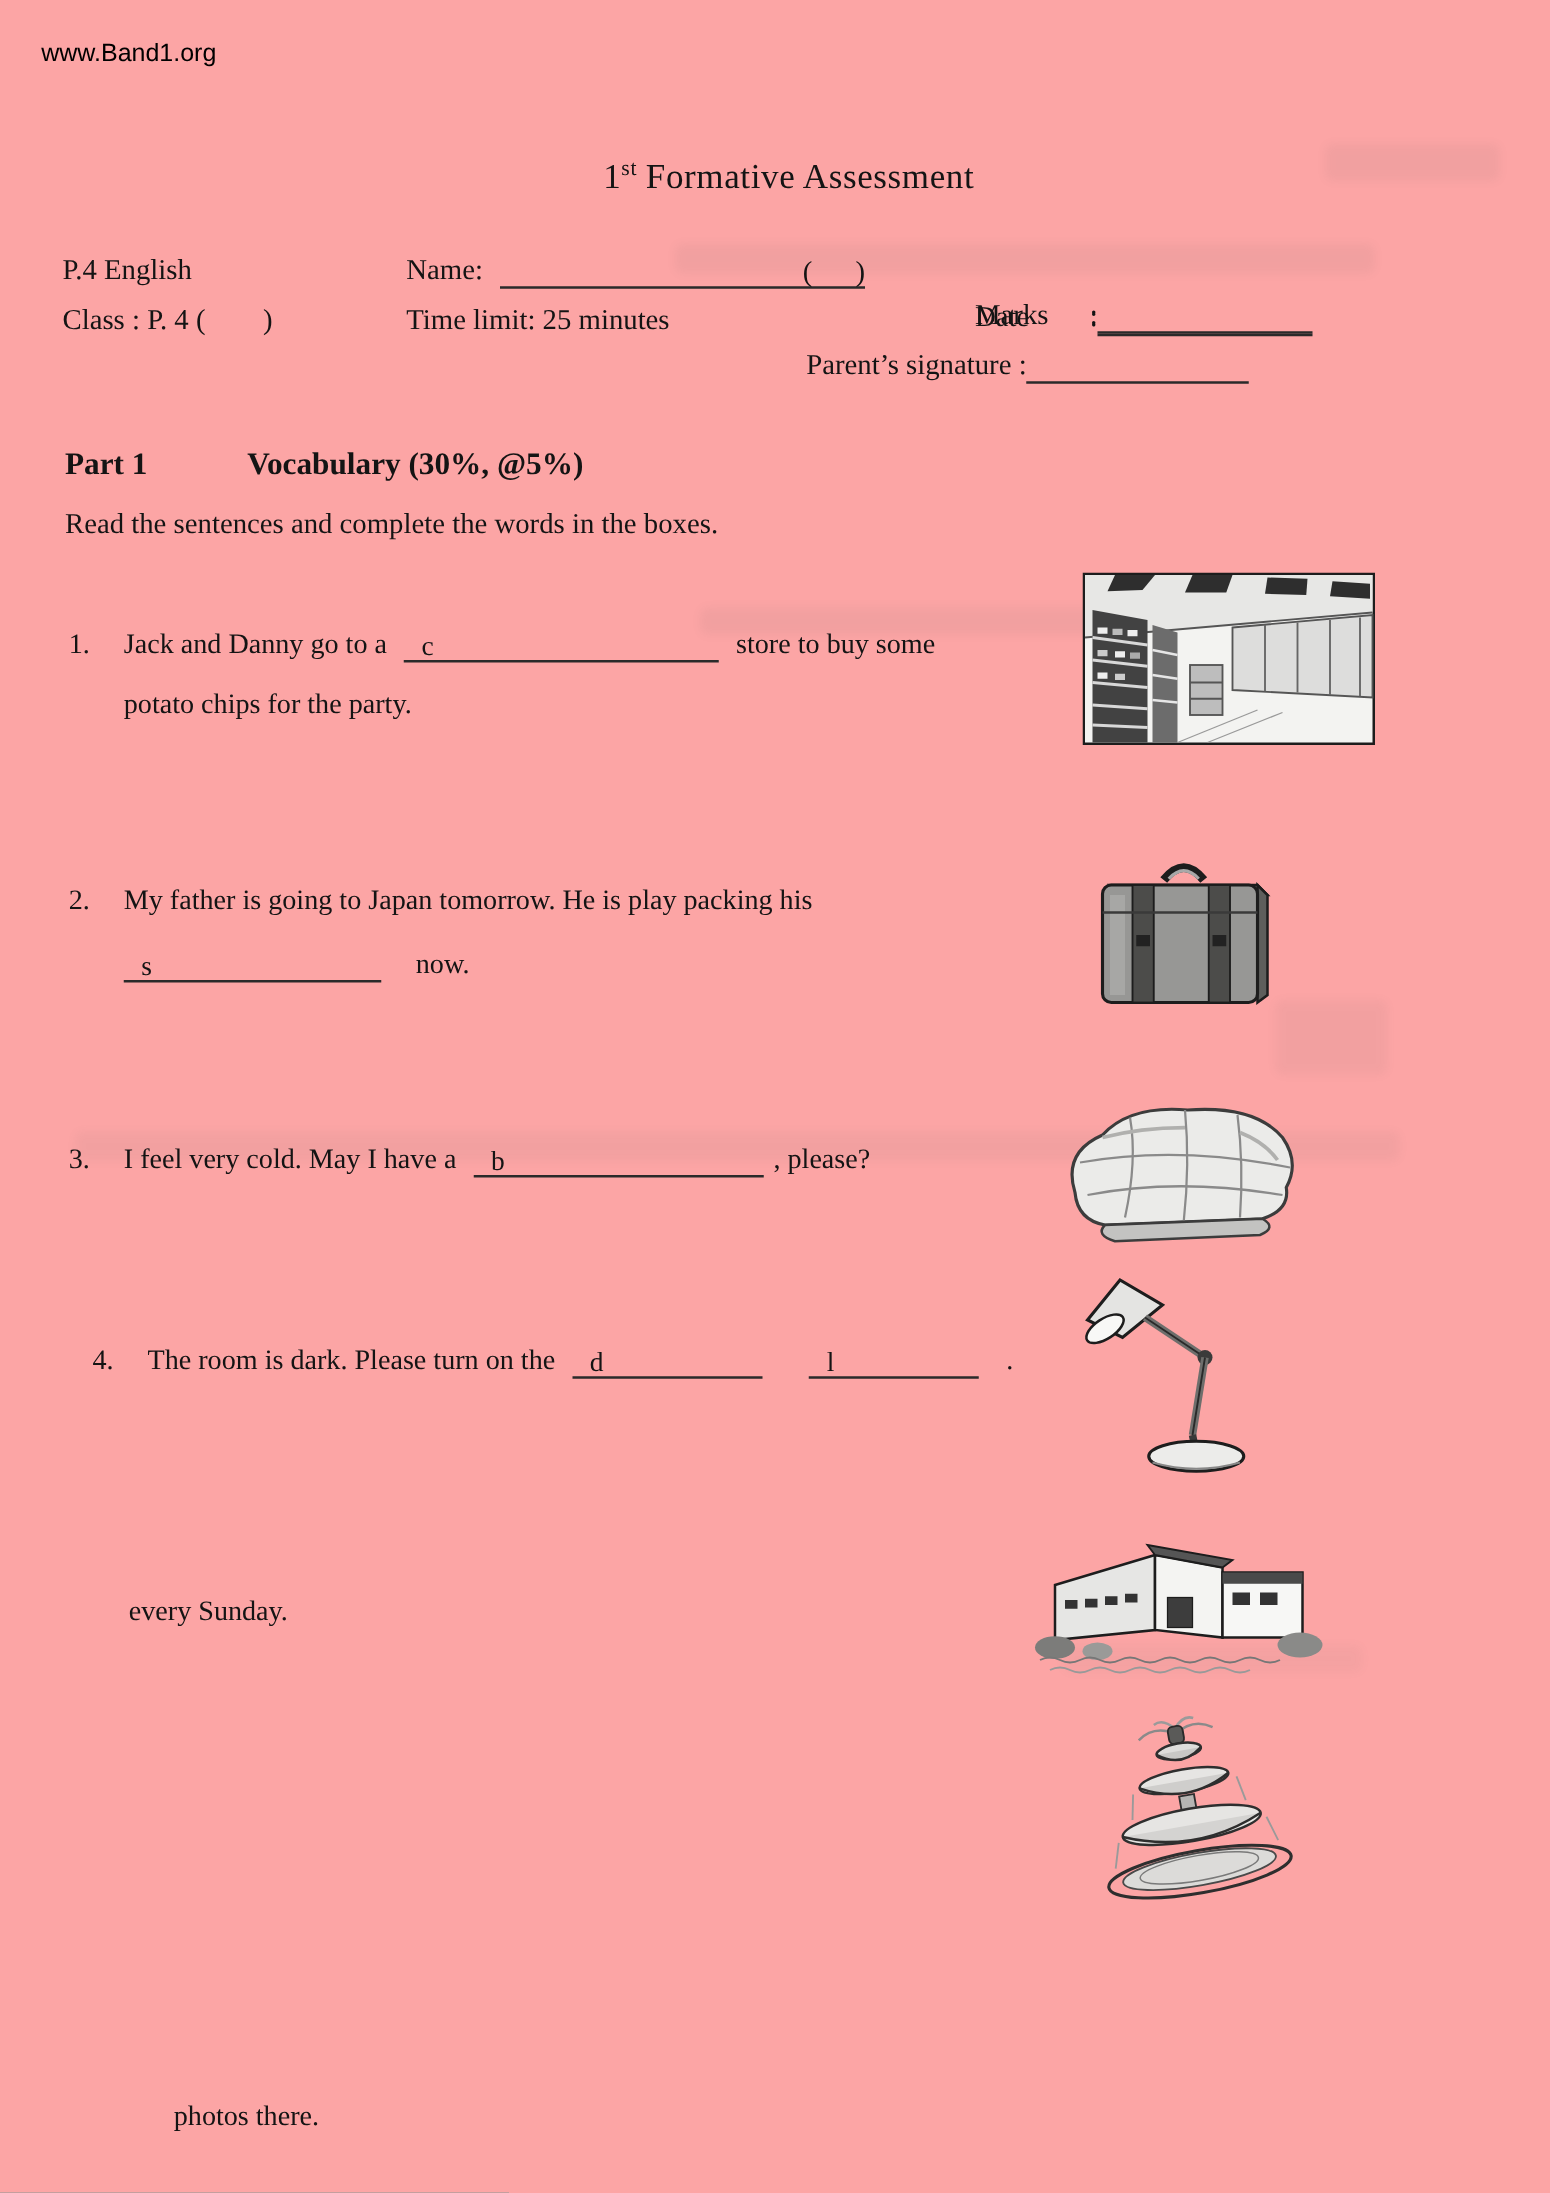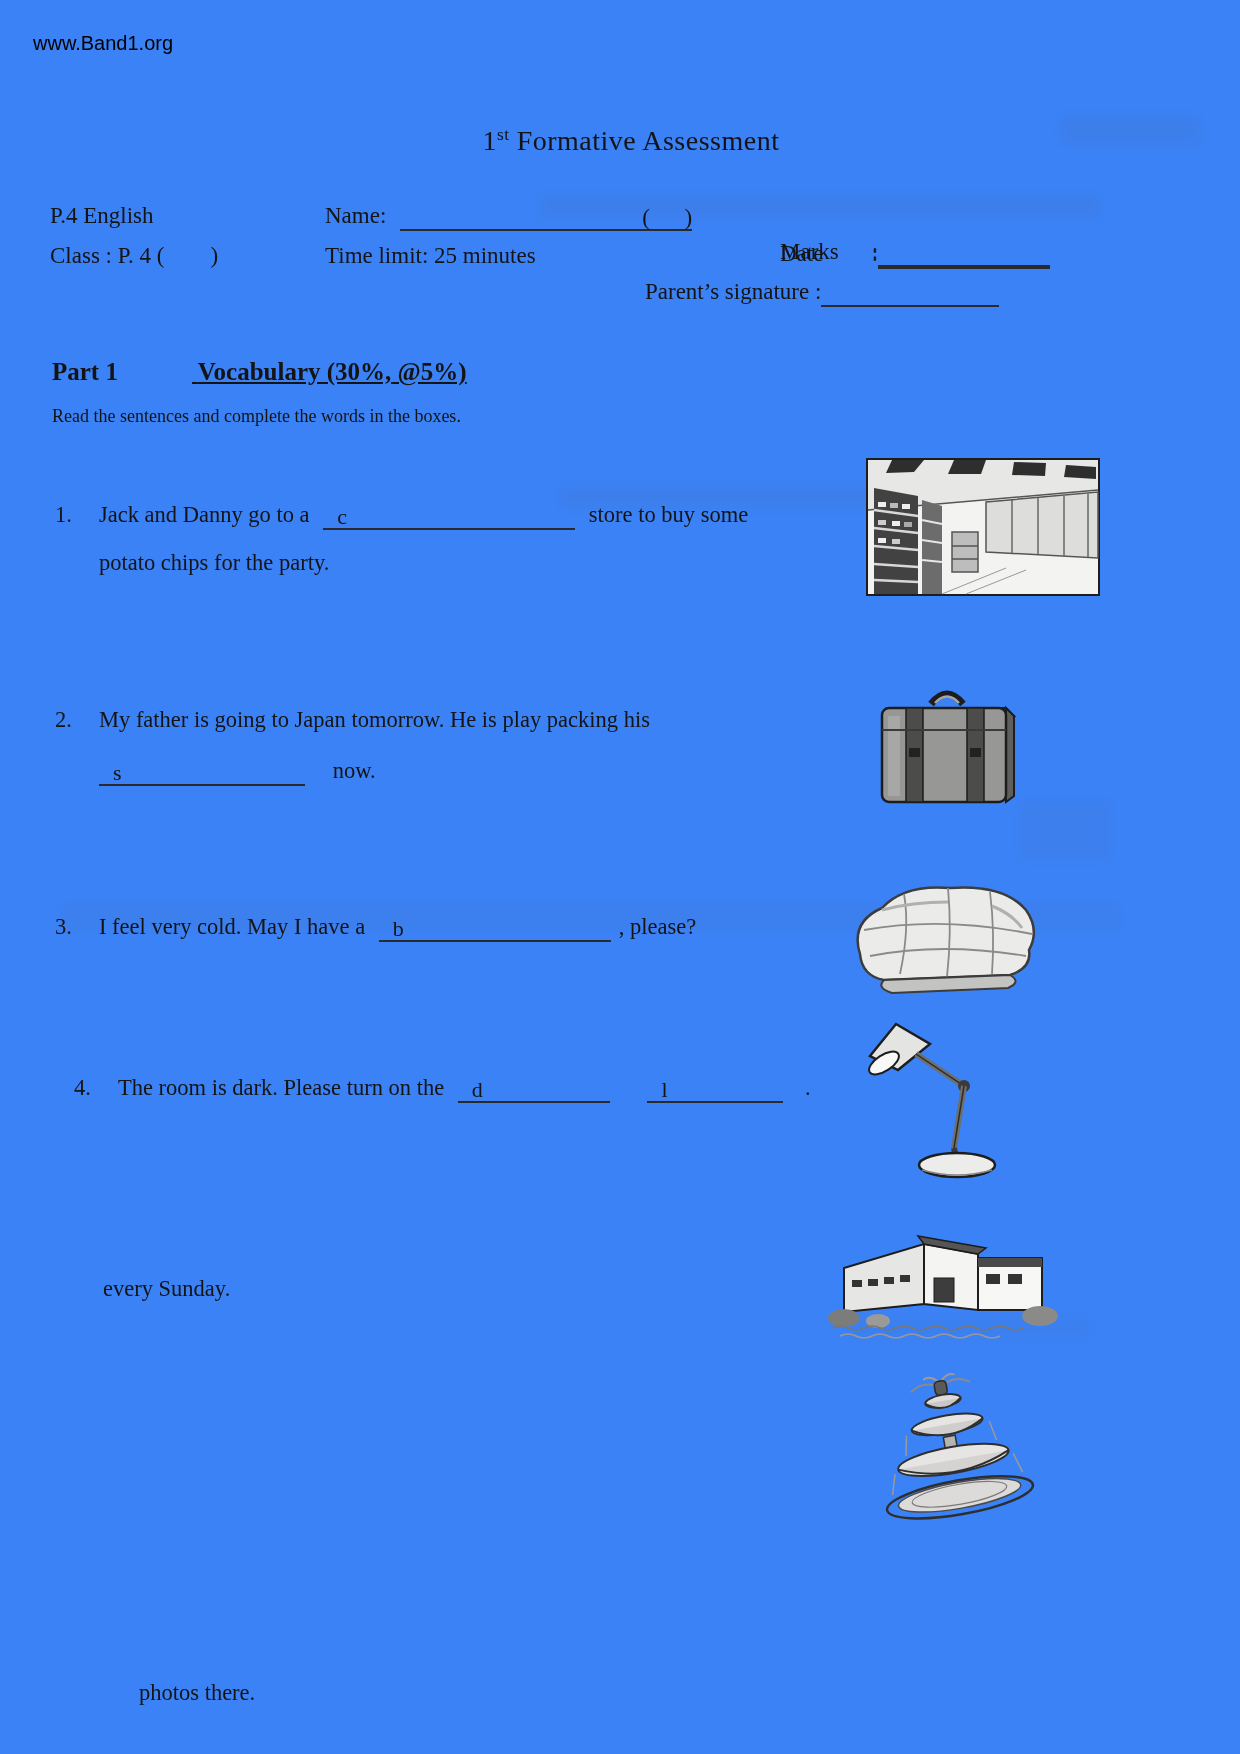--- a/index.html
+++ b/index.html
@@ -1,31 +1,31 @@
 <!DOCTYPE html>
 <html><head>
 <meta charset="utf-8">
 <style>
   html,body{margin:0;padding:0;background:#9a9a9a;}
   .page{
     position:relative;width:1240px;height:1754px;margin:0 auto;
-    background:#3b82f6;font-family:"Liberation Serif",serif;color:#141414;
+    background:#fca5a5;font-family:"Liberation Serif",serif;color:#141414;
     overflow:hidden;
   }
   .abs{position:absolute;}
   .pre{white-space:pre;}
   .watermark{font-family:"Liberation Sans",sans-serif;font-size:20px;color:#000;}
   .title{font-size:28px;letter-spacing:0.5px;padding-left:22px;}
   .title sup{font-size:0.62em;}
   .title .rest{margin-left:7px;}
   .htext{font-size:23px;}
   .u{display:inline-block;border-bottom:2px solid #2a2a2a;vertical-align:baseline;}
   .u-inner{display:block;text-align:right;white-space:pre;font-size:23px;transform:translateY(2px);}
-  .part-head{font-size:25px;font-weight:bold;text-decoration:underline;}
-  .instruction{font-size:18px;}
+  .part-head{font-size:25px;font-weight:bold;}
+  .instruction{font-size:23px;}
   .q{position:absolute;left:55px;font-size:22.5px;}
   .qcont{position:absolute;left:99px;font-size:22.5px;}
   .qnum{display:inline-block;width:44px;}
   .blank{
     display:inline-block;border-bottom:2px solid #2a2a2a;
     margin:0 8px;padding-left:14px;font-size:22px;line-height:1.0;
     height:24px;vertical-align:baseline;
   }
   .blank .ltr{display:inline-block;transform:translateY(2px);}
   .img-box{position:absolute;}

